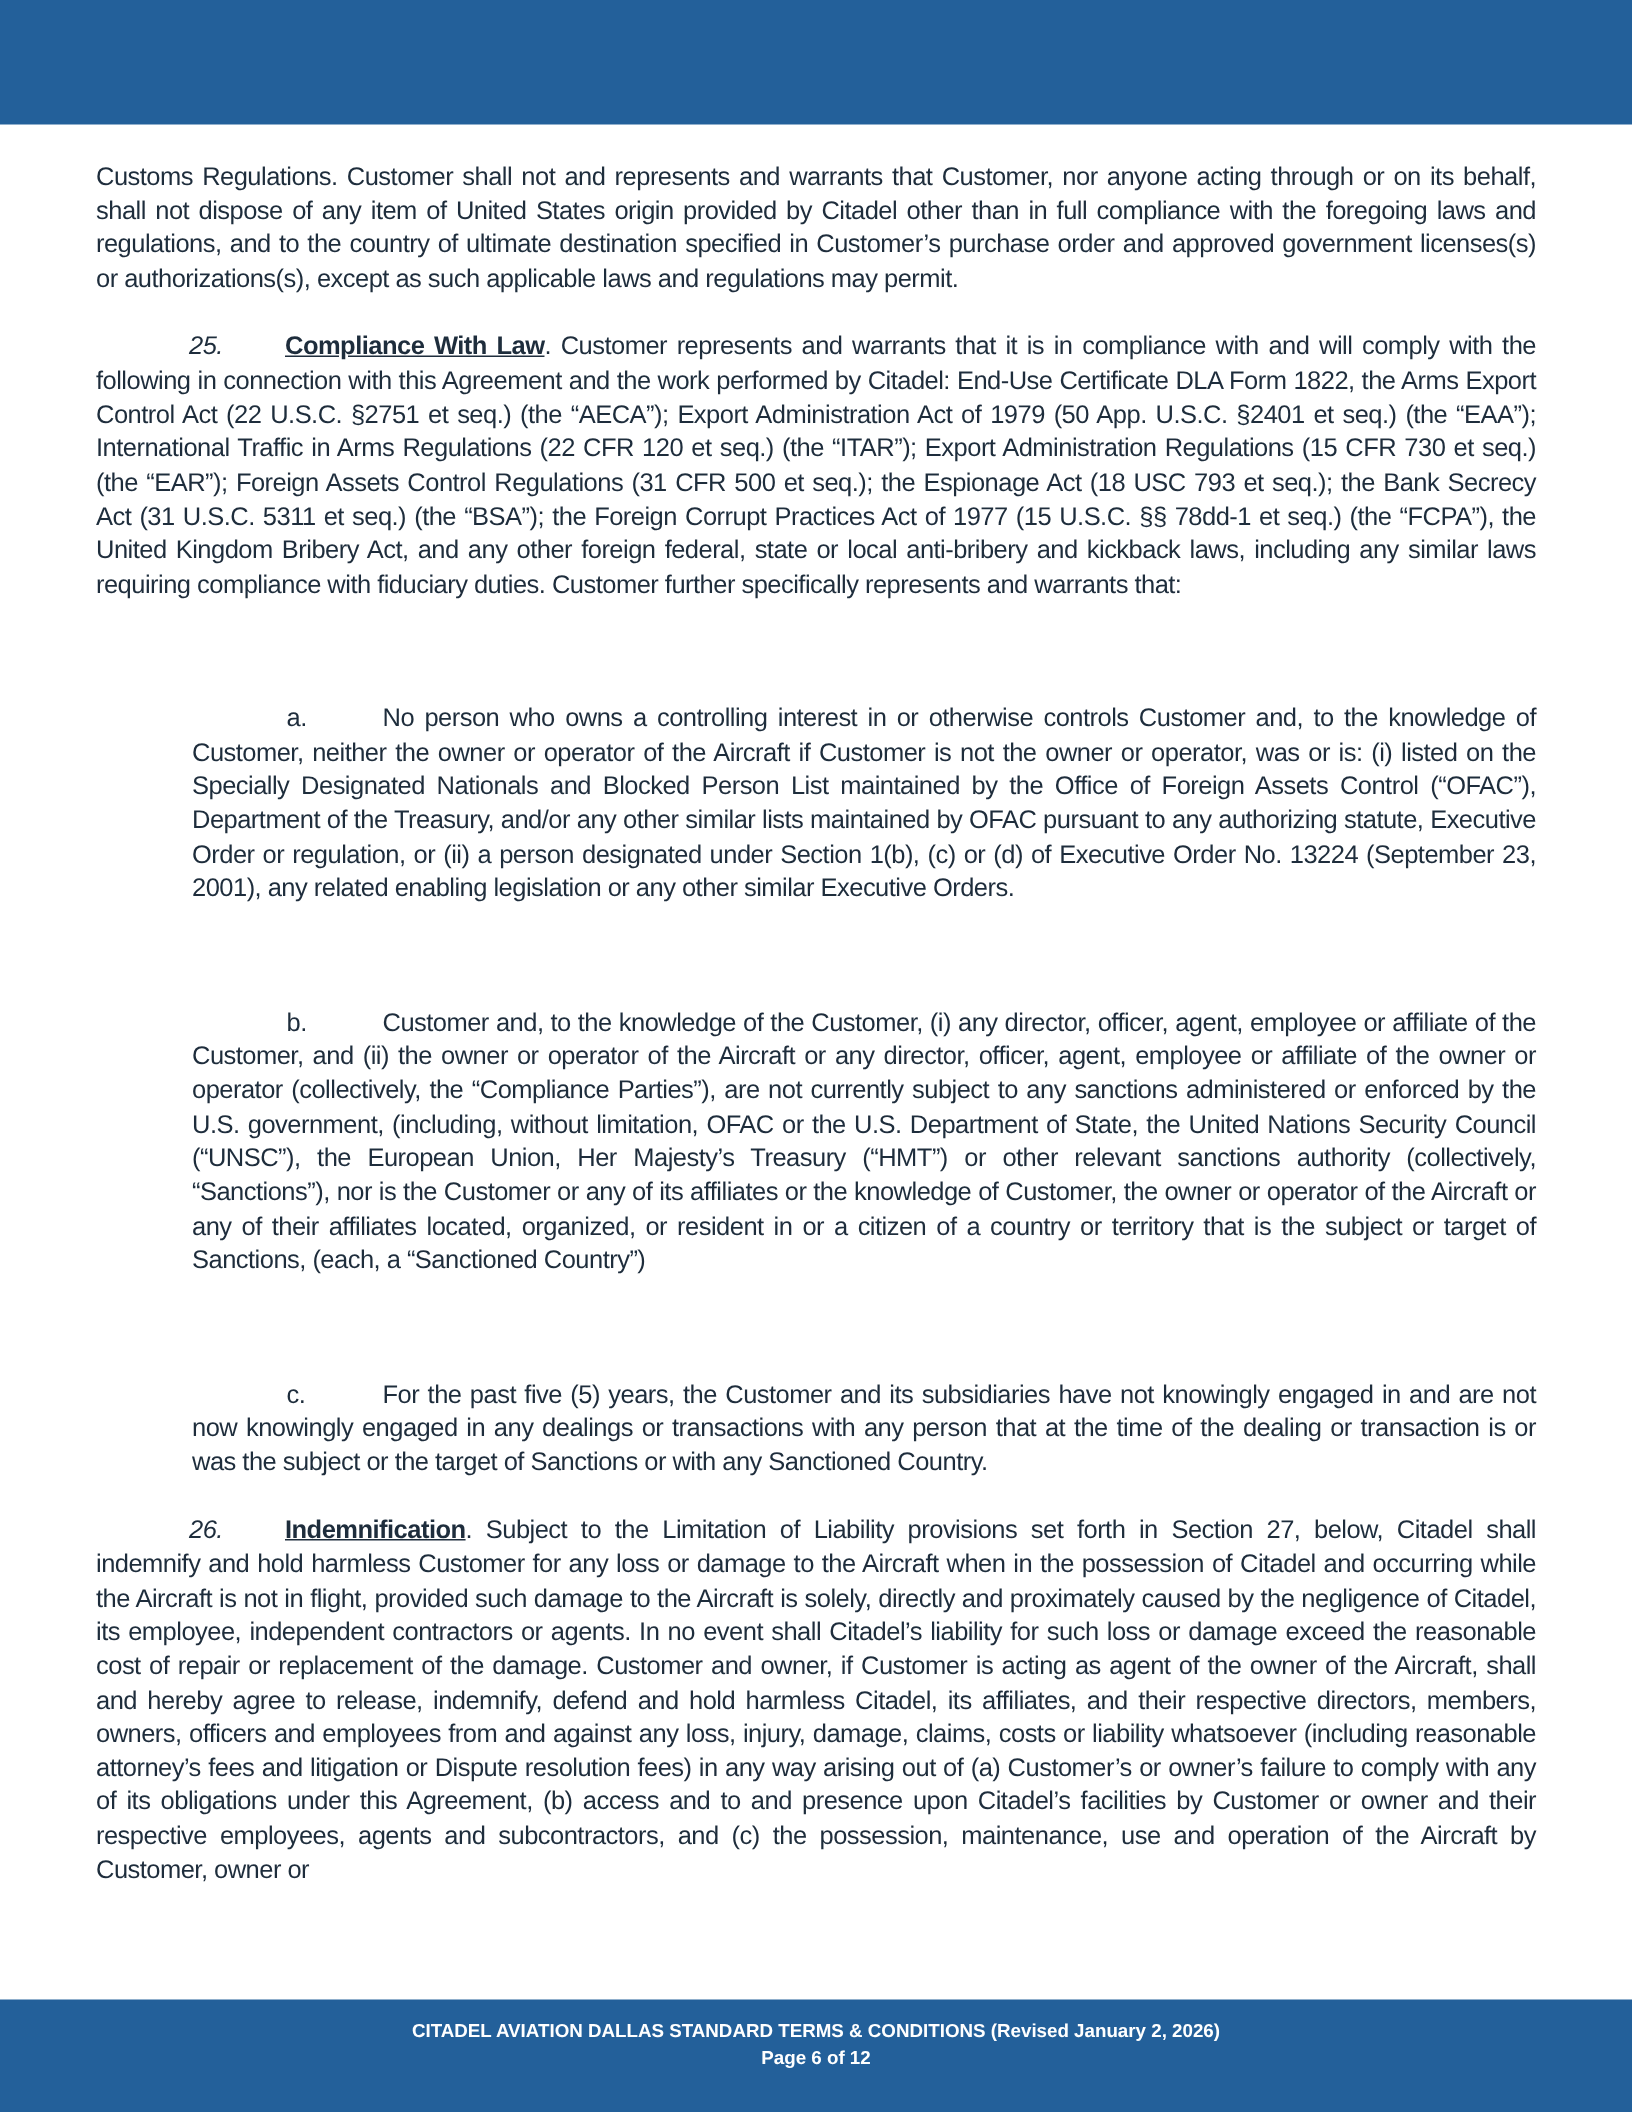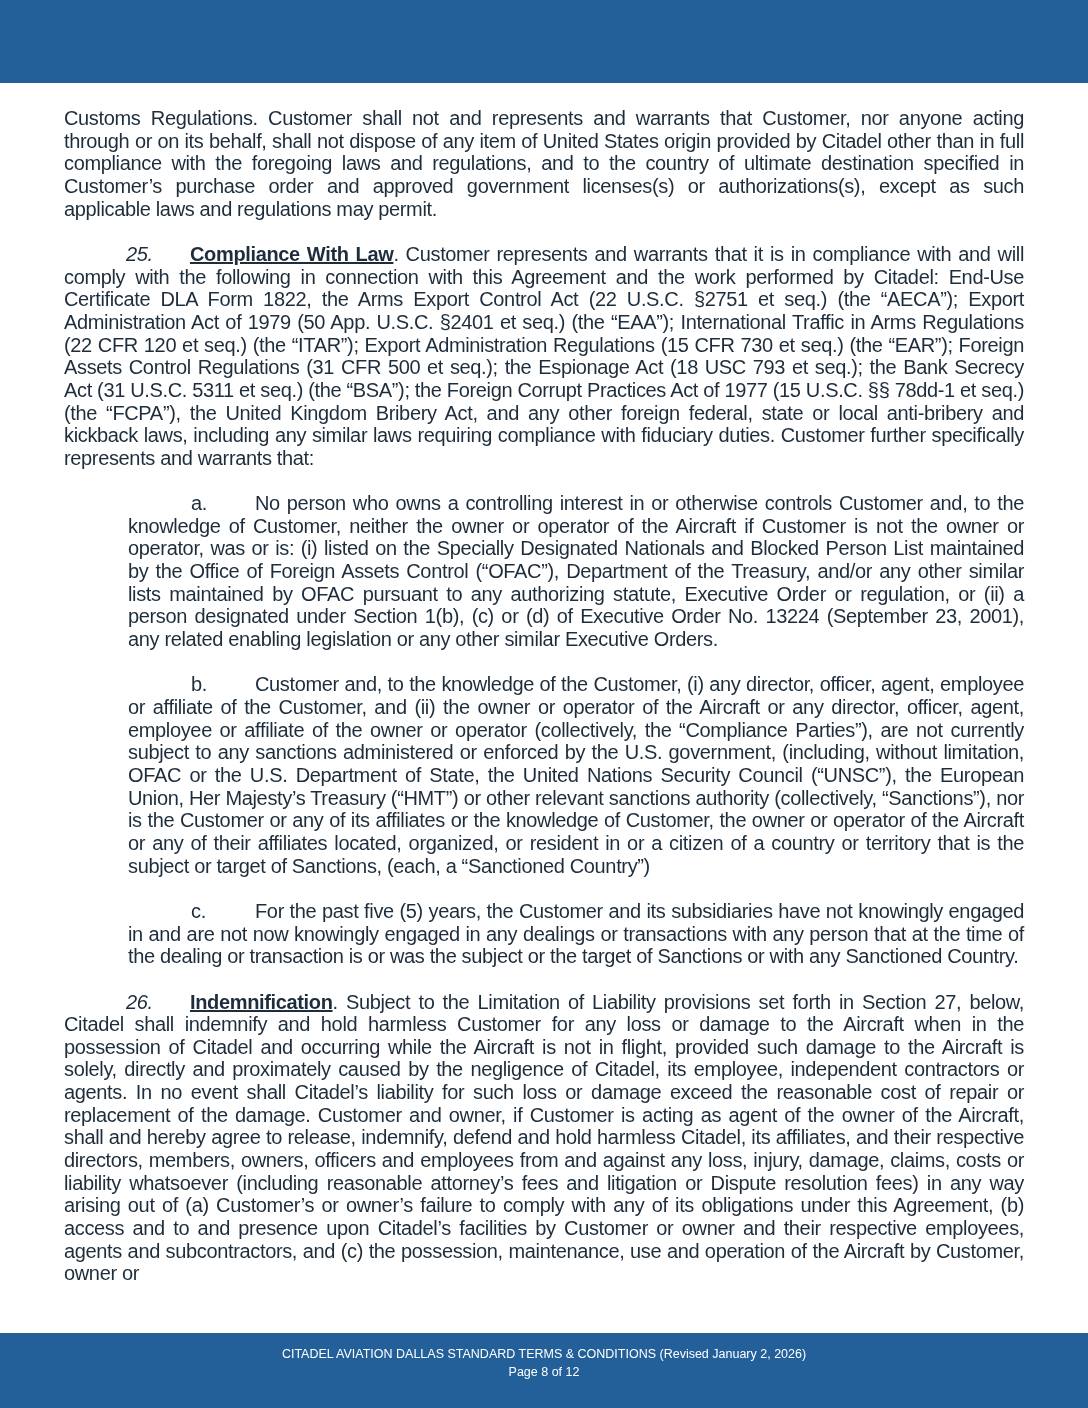--- a/index.html
+++ b/index.html
@@ -9,32 +9,32 @@
     font-family: "Liberation Sans", sans-serif;
     color: #1e2d3c;
   }
   .header-band {
     position: absolute; left: 0; top: 0; width: 1088px; height: 83px;
     background: #23609a;
   }
   .footer-band {
     position: absolute; left: 0; top: 1333px; width: 1088px; height: 75px;
     background: #23609a; color: #ffffff; text-align: center;
-    font-family: "Liberation Sans", sans-serif; font-weight: normal; font-size: 12.5px;
+    font-family: "Liberation Sans", sans-serif; font-weight: bold; font-size: 12.5px;
   }
   .footer-band .line1 { position: absolute; left: 0; right: 0; top: 14px; }
   .footer-band .line2 { position: absolute; left: 0; right: 0; top: 32px; }
   .content {
     position: absolute; left: 64px; top: 107px; width: 960px;
-    font-size: 20px; line-height: 22.65px; letter-spacing: -0.35px;
+    font-size: 17px; line-height: 22.65px; letter-spacing: -0.35px;
   }
   p { margin: 0; text-align: justify; }
   .gap { height: 22.65px; }
   .para-num { display: inline-block; width: 64px; padding-left: 62px; font-style: italic; }
-  .sub { margin-left: 64px; }
+  .sub { margin-left: 64px; margin-top: 44px; }
   .sub-letter { display: inline-block; width: 64px; padding-left: 63px; }
   .u { }
   .b { font-weight: bold; text-decoration: underline; }
 </style>
 </head>
 <body>
 
 <div class="header-band"></div>
 
 <div class="content">
@@ -51,14 +51,14 @@
   <div class="gap"></div>
 
   <p class="sub"><span class="sub-letter">c.</span><span>For the past five (5) years, the Customer and its subsidiaries have not knowingly engaged in and are not now knowingly engaged in any dealings or transactions with any person that at the time of the dealing or transaction is or was the subject or the target of Sanctions or with any Sanctioned Country.</span></p>
   <div class="gap"></div>
 
   <p><span class="para-num">26.</span><span class="b">Indemnification</span><span>. Subject to the Limitation of Liability provisions set forth in Section 27, below, Citadel shall indemnify and hold harmless Customer for any loss or damage to the Aircraft when in the possession of Citadel and occurring while the Aircraft is not in flight, provided such damage to the Aircraft is solely, directly and proximately caused by the negligence of Citadel, its employee, independent contractors or agents. In no event shall Citadel’s liability for such loss or damage exceed the reasonable cost of repair or replacement of the damage. Customer and owner, if Customer is acting as agent of the owner of the Aircraft, shall and hereby agree to release, indemnify, defend and hold harmless Citadel, its affiliates, and their respective directors, members, owners, officers and employees from and against any loss, injury, damage, claims, costs or liability whatsoever (including reasonable attorney’s fees and litigation or Dispute resolution fees) in any way arising out of (a) Customer’s or owner’s failure to comply with any of its obligations under this Agreement, (b) access and to and presence upon Citadel’s facilities by Customer or owner and their respective employees, agents and subcontractors, and (c) the possession, maintenance, use and operation of the Aircraft by Customer, owner or</span></p>
 </div>
 
 <div class="footer-band">
   <div class="line1">CITADEL AVIATION DALLAS STANDARD TERMS &amp; CONDITIONS (Revised January 2, 2026)</div>
-  <div class="line2">Page 8 of 12</div>
+  <div class="line2">Page 6 of 12</div>
 </div>
 
 </body></html>

